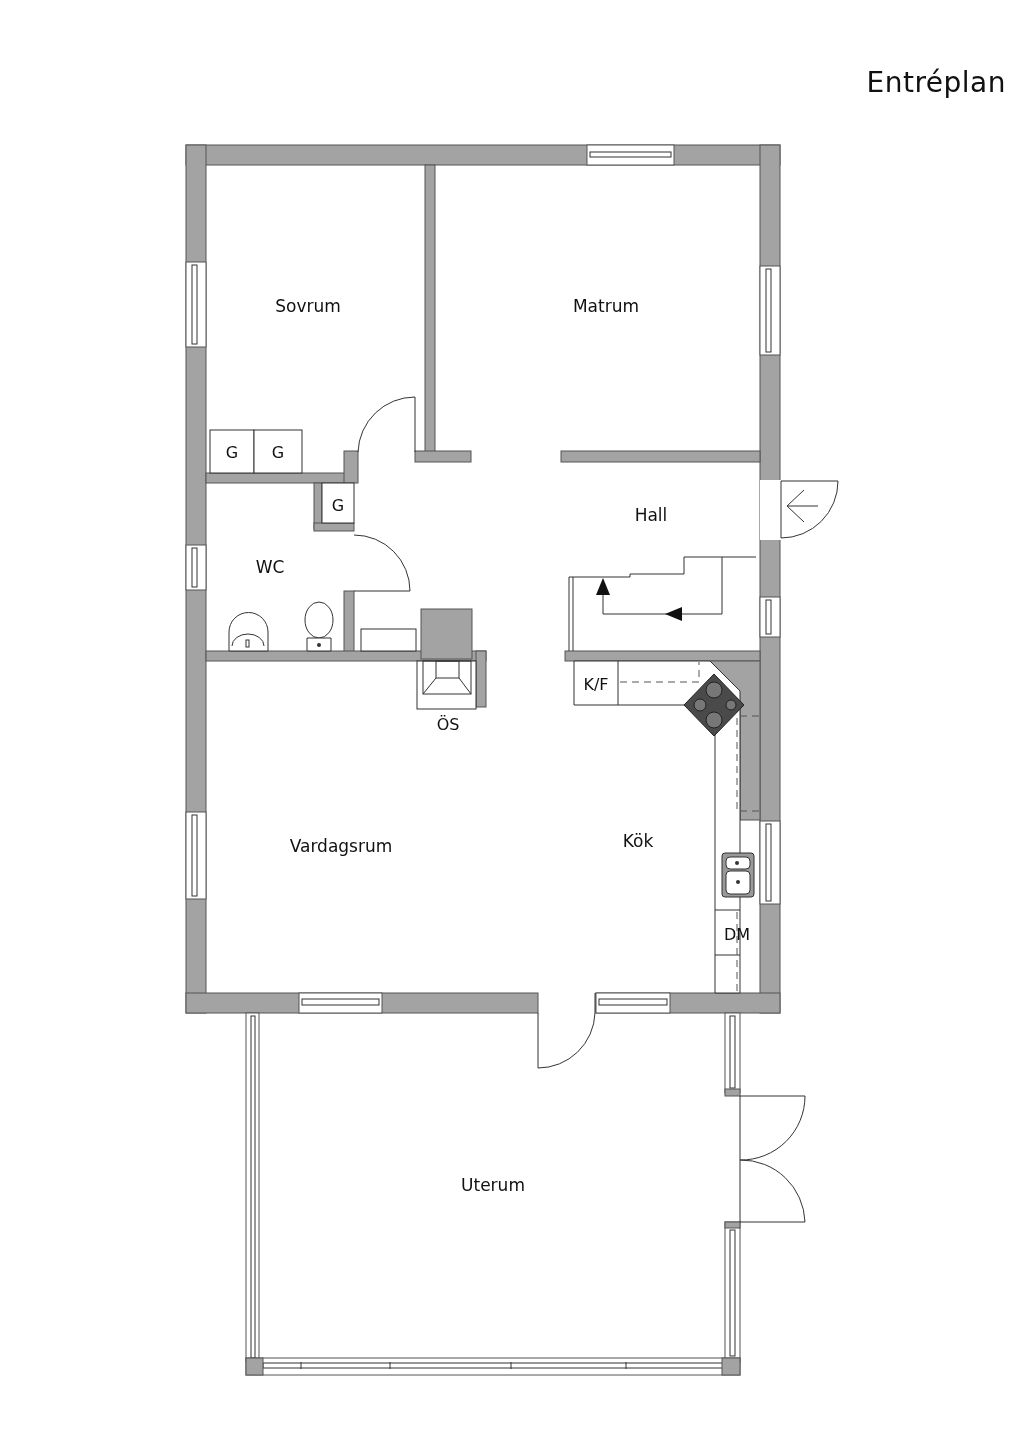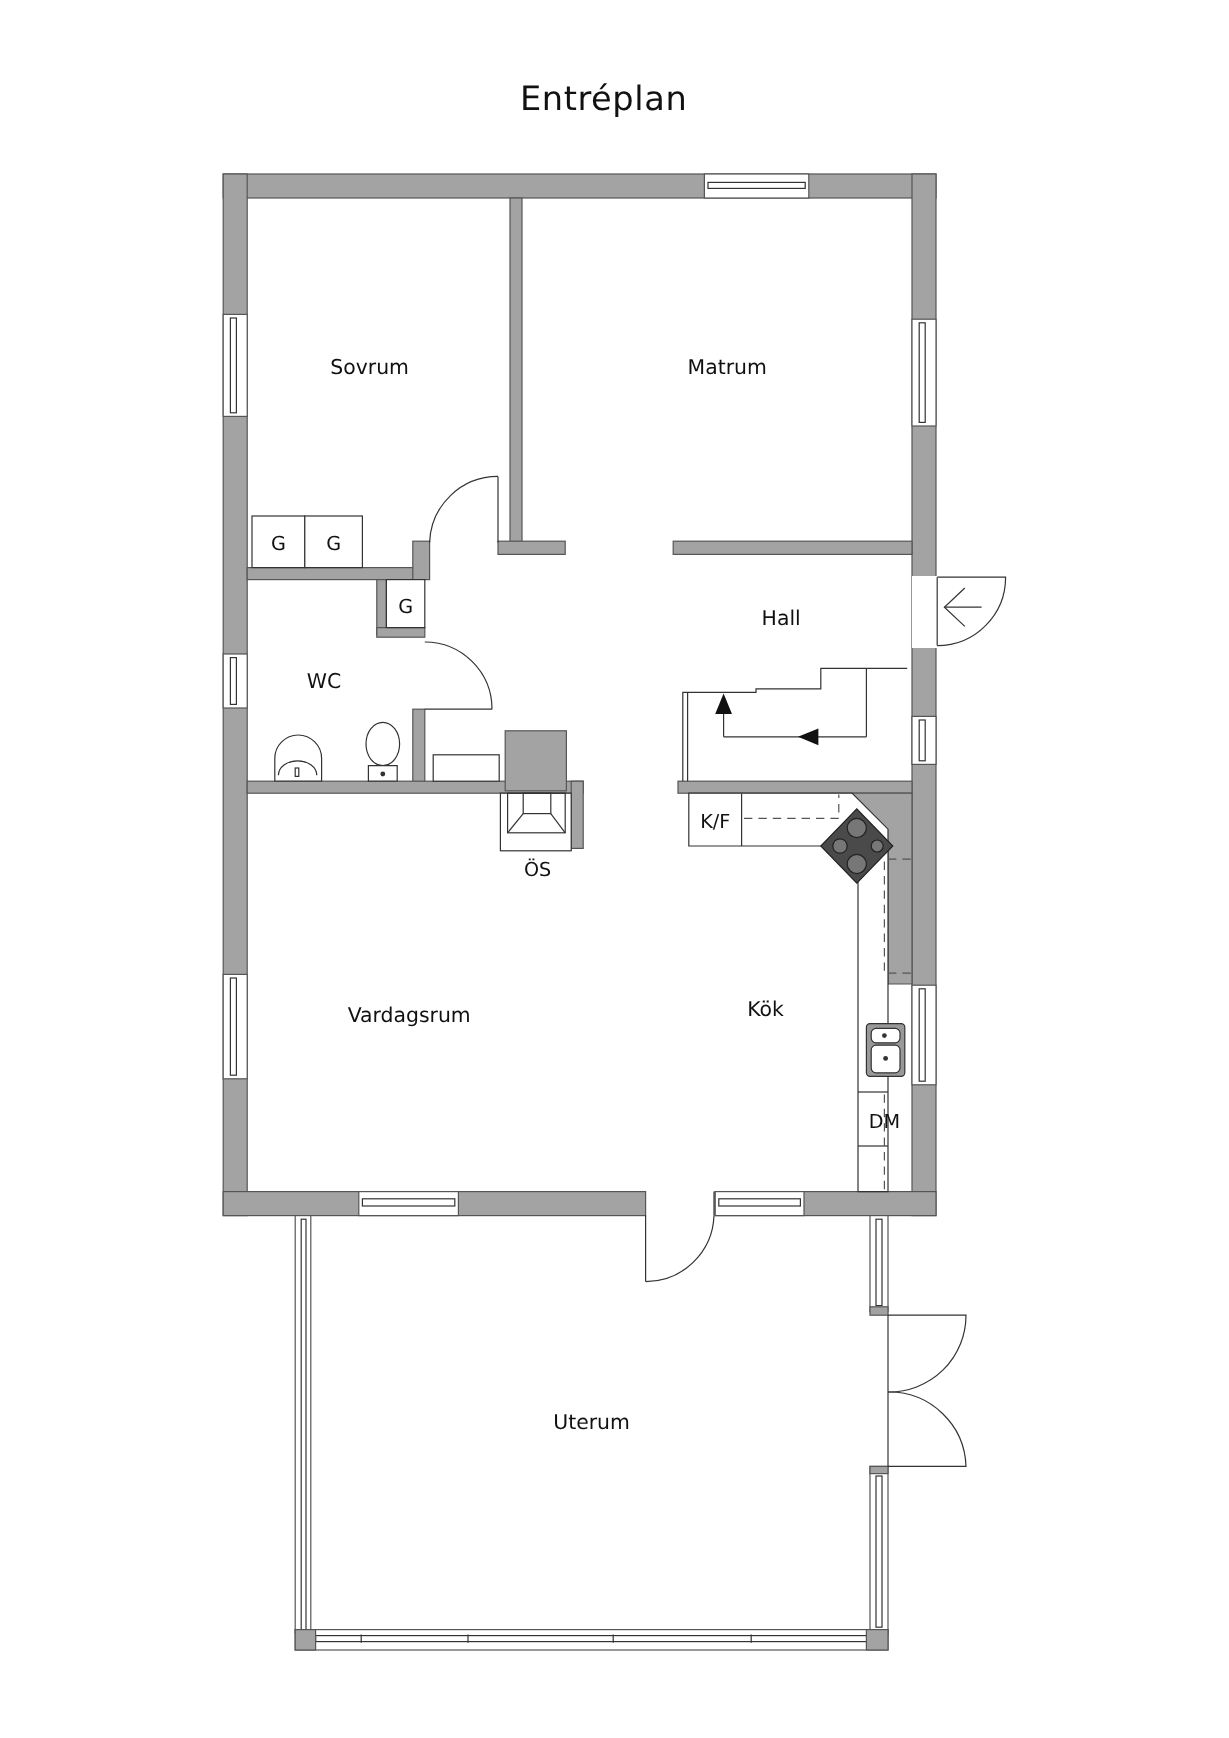--- a/index.html
+++ b/index.html
@@ -1,17 +1,17 @@
 <!DOCTYPE html>
 <html><head>
 <meta charset="utf-8">
 <style>
   html, body { margin:0; padding:0; background:#ffffff; }
   body { width:1024px; height:1448px; position:relative; overflow:hidden; font-family:"DejaVu Sans", sans-serif; }
-  #plan-title { position:absolute; left:0; top:66px; width:1006px; text-align:center; font-size:28px; color:#111; letter-spacing:0.5px; }
+  #plan-title { position:absolute; left:0; top:66px; width:1006px; text-align:right; font-size:28px; color:#111; letter-spacing:0.5px; }
   svg#plan { position:absolute; left:0; top:0; }
   .room-label { font-family:"DejaVu Sans", sans-serif; font-size:17px; fill:#111; }
   .small-label { font-family:"DejaVu Sans", sans-serif; font-size:16px; fill:#111; }
   .wall { fill:#a3a3a3; stroke:#555; stroke-width:1; }
   .win { fill:#fff; stroke:#555; stroke-width:1; }
   .thin { fill:none; stroke:#333; stroke-width:1; }
   .fix { fill:#fff; stroke:#333; stroke-width:1; }
   .dash { fill:none; stroke:#555; stroke-width:1; stroke-dasharray:7 5; }
 </style>
 </head>

